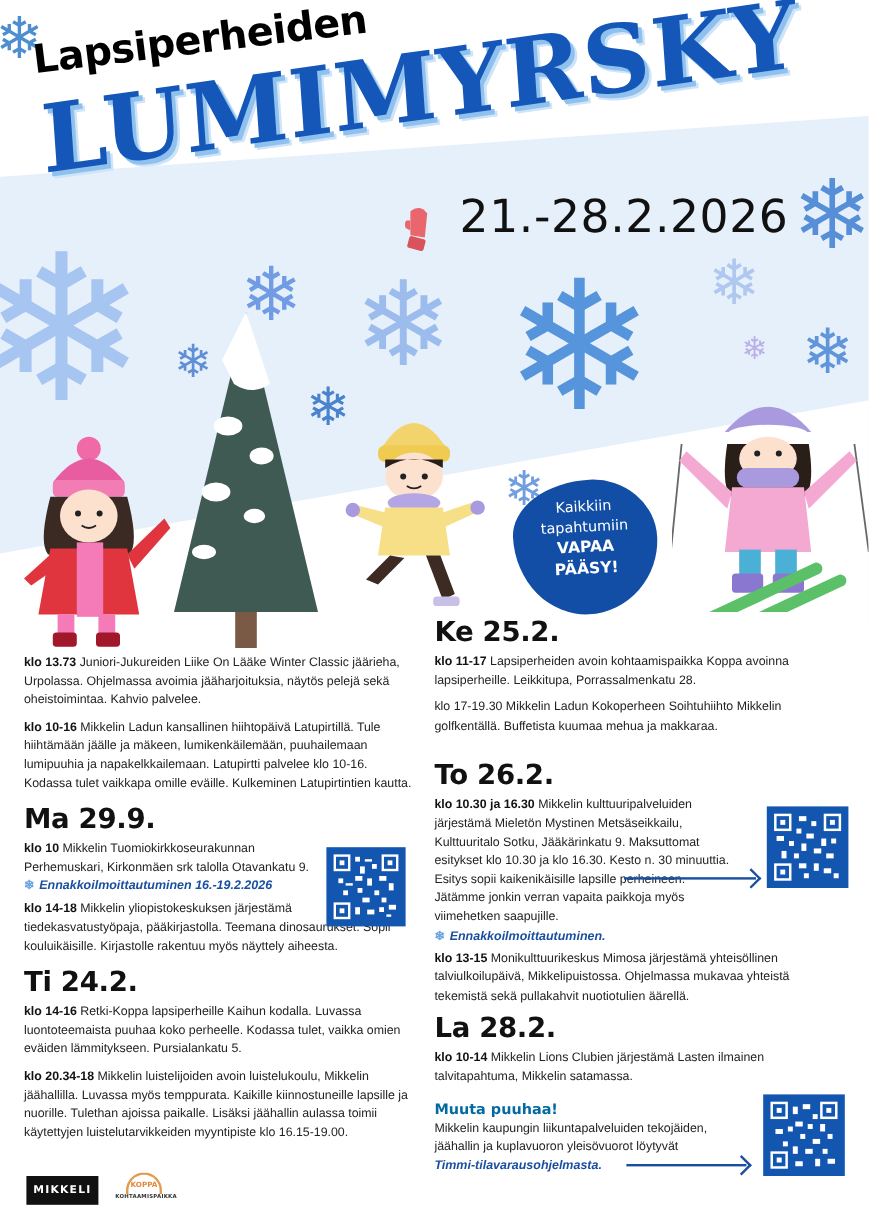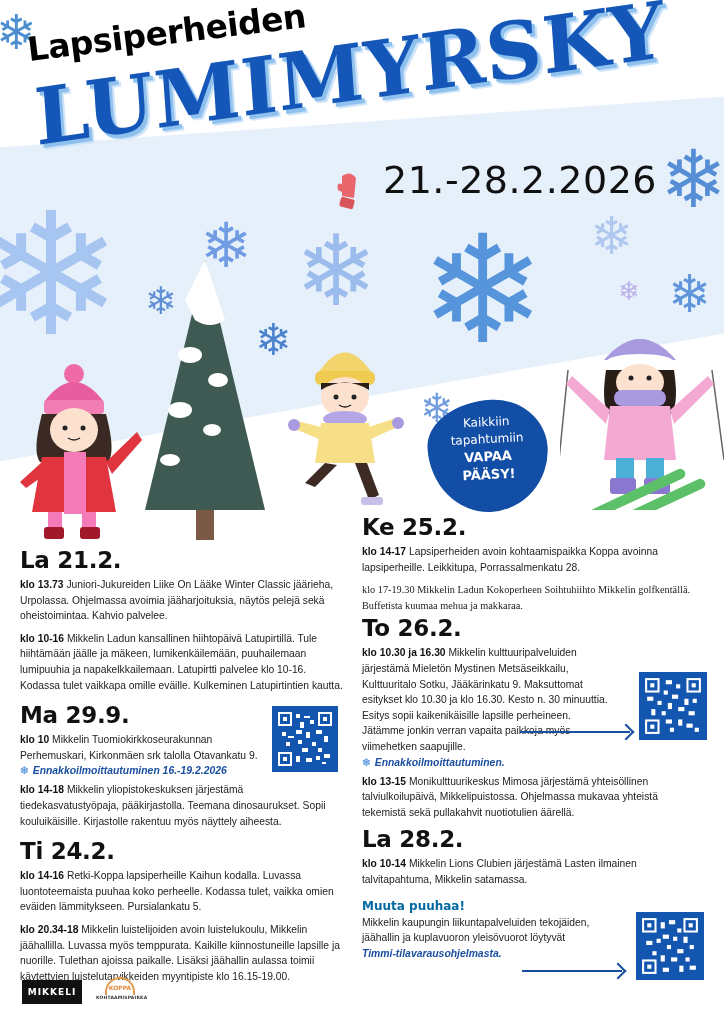--- a/index.html
+++ b/index.html
@@ -149,21 +149,20 @@
 
   <div class="free-badge">
     <span class="l1">Kaikkiin</span>
     <span class="l2">tapahtumiin</span>
     <span class="l3">VAPAA</span>
     <span class="l4">PÄÄSY!</span>
   </div>
 </div>
 
 <div class="col col-left">
-  <div class="day">La 21.2.</div>
   <p class="event"><b>klo 13.73</b><span> Juniori-Jukureiden Liike On Lääke Winter Classic jäärieha, Urpolassa. Ohjelmassa avoimia jääharjoituksia, näytös pelejä sekä oheistoimintaa. Kahvio palvelee.</span></p>
   <p class="event"><b>klo 10-16</b><span> Mikkelin Ladun kansallinen hiihtopäivä Latupirtillä. Tule hiihtämään jäälle ja mäkeen, lumikenkäilemään, puuhailemaan lumipuuhia ja napakelkkailemaan. Latupirtti palvelee klo 10-16. Kodassa tulet vaikkapa omille eväille. Kulkeminen Latupirtintien kautta.</span></p>
 
   <div class="day">Ma 29.9.</div>
   <p class="event" style="width:245px;margin-bottom:2px;"><b>klo 10</b><span> Mikkelin Tuomiokirkkoseurakunnan Perhemuskari, Kirkonmäen srk talolla Otavankatu 9.</span></p>
   <div class="reg"><span class="sn">❄</span><span>Ennakkoilmoittautuminen 16.-19.2.2026</span></div>
   <p class="event"><b>klo 14-18</b><span> Mikkelin yliopistokeskuksen järjestämä tiedekasvatustyöpaja, pääkirjastolla. Teemana dinosaurukset. Sopii kouluikäisille. Kirjastolle rakentuu myös näyttely aiheesta.</span></p>
 
   <div class="day" style="margin-top:2px;">Ti 24.2.</div>
   <p class="event"><b>klo 14-16</b><span> Retki-Koppa lapsiperheille Kaihun kodalla. Luvassa luontoteemaista puuhaa koko perheelle. Kodassa tulet, vaikka omien eväiden lämmitykseen. Pursialankatu 5.</span></p>
@@ -201,22 +200,22 @@
         <rect x="20" y="23" width="2" height="2"></rect>
         <rect x="24" y="22" width="3" height="2"></rect>
         <rect x="23" y="26" width="2" height="1"></rect>
         <rect x="5" y="16" width="2" height="2"></rect>
       </g>
   </svg>
 </div>
 
 <div class="col col-right">
   <div class="day">Ke 25.2.</div>
-  <p class="event"><b>klo 14-17</b><span> Lapsiperheiden avoin kohtaamispaikka Koppa avoinna lapsiperheille. Leikkitupa, Porrassalmenkatu 28.</span></p>
-  <p class="event" style="margin-bottom:0;font-family:Liberation Serif, serif;"><span>klo 17-19.30 Mikkelin Ladun Kokoperheen Soihtuhiihto Mikkelin golfkentällä. Buffetista kuumaa mehua ja makkaraa.</span></p>
+  <p class="event"><b>klo 11-17</b><span> Lapsiperheiden avoin kohtaamispaikka Koppa avoinna lapsiperheille. Leikkitupa, Porrassalmenkatu 28.</span></p>
+  <p class="event" style="margin-bottom:18px;"><span>klo 17-19.30 Mikkelin Ladun Kokoperheen Soihtuhiihto Mikkelin golfkentällä. Buffetista kuumaa mehua ja makkaraa.</span></p>
 
   <div class="day">To 26.2.</div>
   <p class="event" style="width:250px;margin-bottom:2px;"><b>klo 10.30 ja 16.30</b><span> Mikkelin kulttuuripalveluiden järjestämä Mieletön Mystinen Metsäseikkailu, Kulttuuritalo Sotku, Jääkärinkatu 9. Maksuttomat esitykset klo 10.30 ja klo 16.30. Kesto n. 30 minuuttia. Esitys sopii kaikenikäisille lapsille perheineen. Jätämme jonkin verran vapaita paikkoja myös viimehetken saapujille.</span></p>
   <div class="reg"><span class="sn">❄</span><span>Ennakkoilmoittautuminen.</span></div>
   <p class="event" style="margin-bottom:4px;"><b>klo 13-15</b><span> Monikulttuurikeskus Mimosa järjestämä yhteisöllinen talviulkoilupäivä, Mikkelipuistossa. Ohjelmassa mukavaa yhteistä tekemistä sekä pullakahvit nuotiotulien äärellä.</span></p>
 
 
   <div class="day">La 28.2.</div>
   <p class="event" style="margin-bottom:10px;"><b>klo 10-14</b><span> Mikkelin Lions Clubien järjestämä Lasten ilmainen talvitapahtuma, Mikkelin satamassa.</span></p>
 

